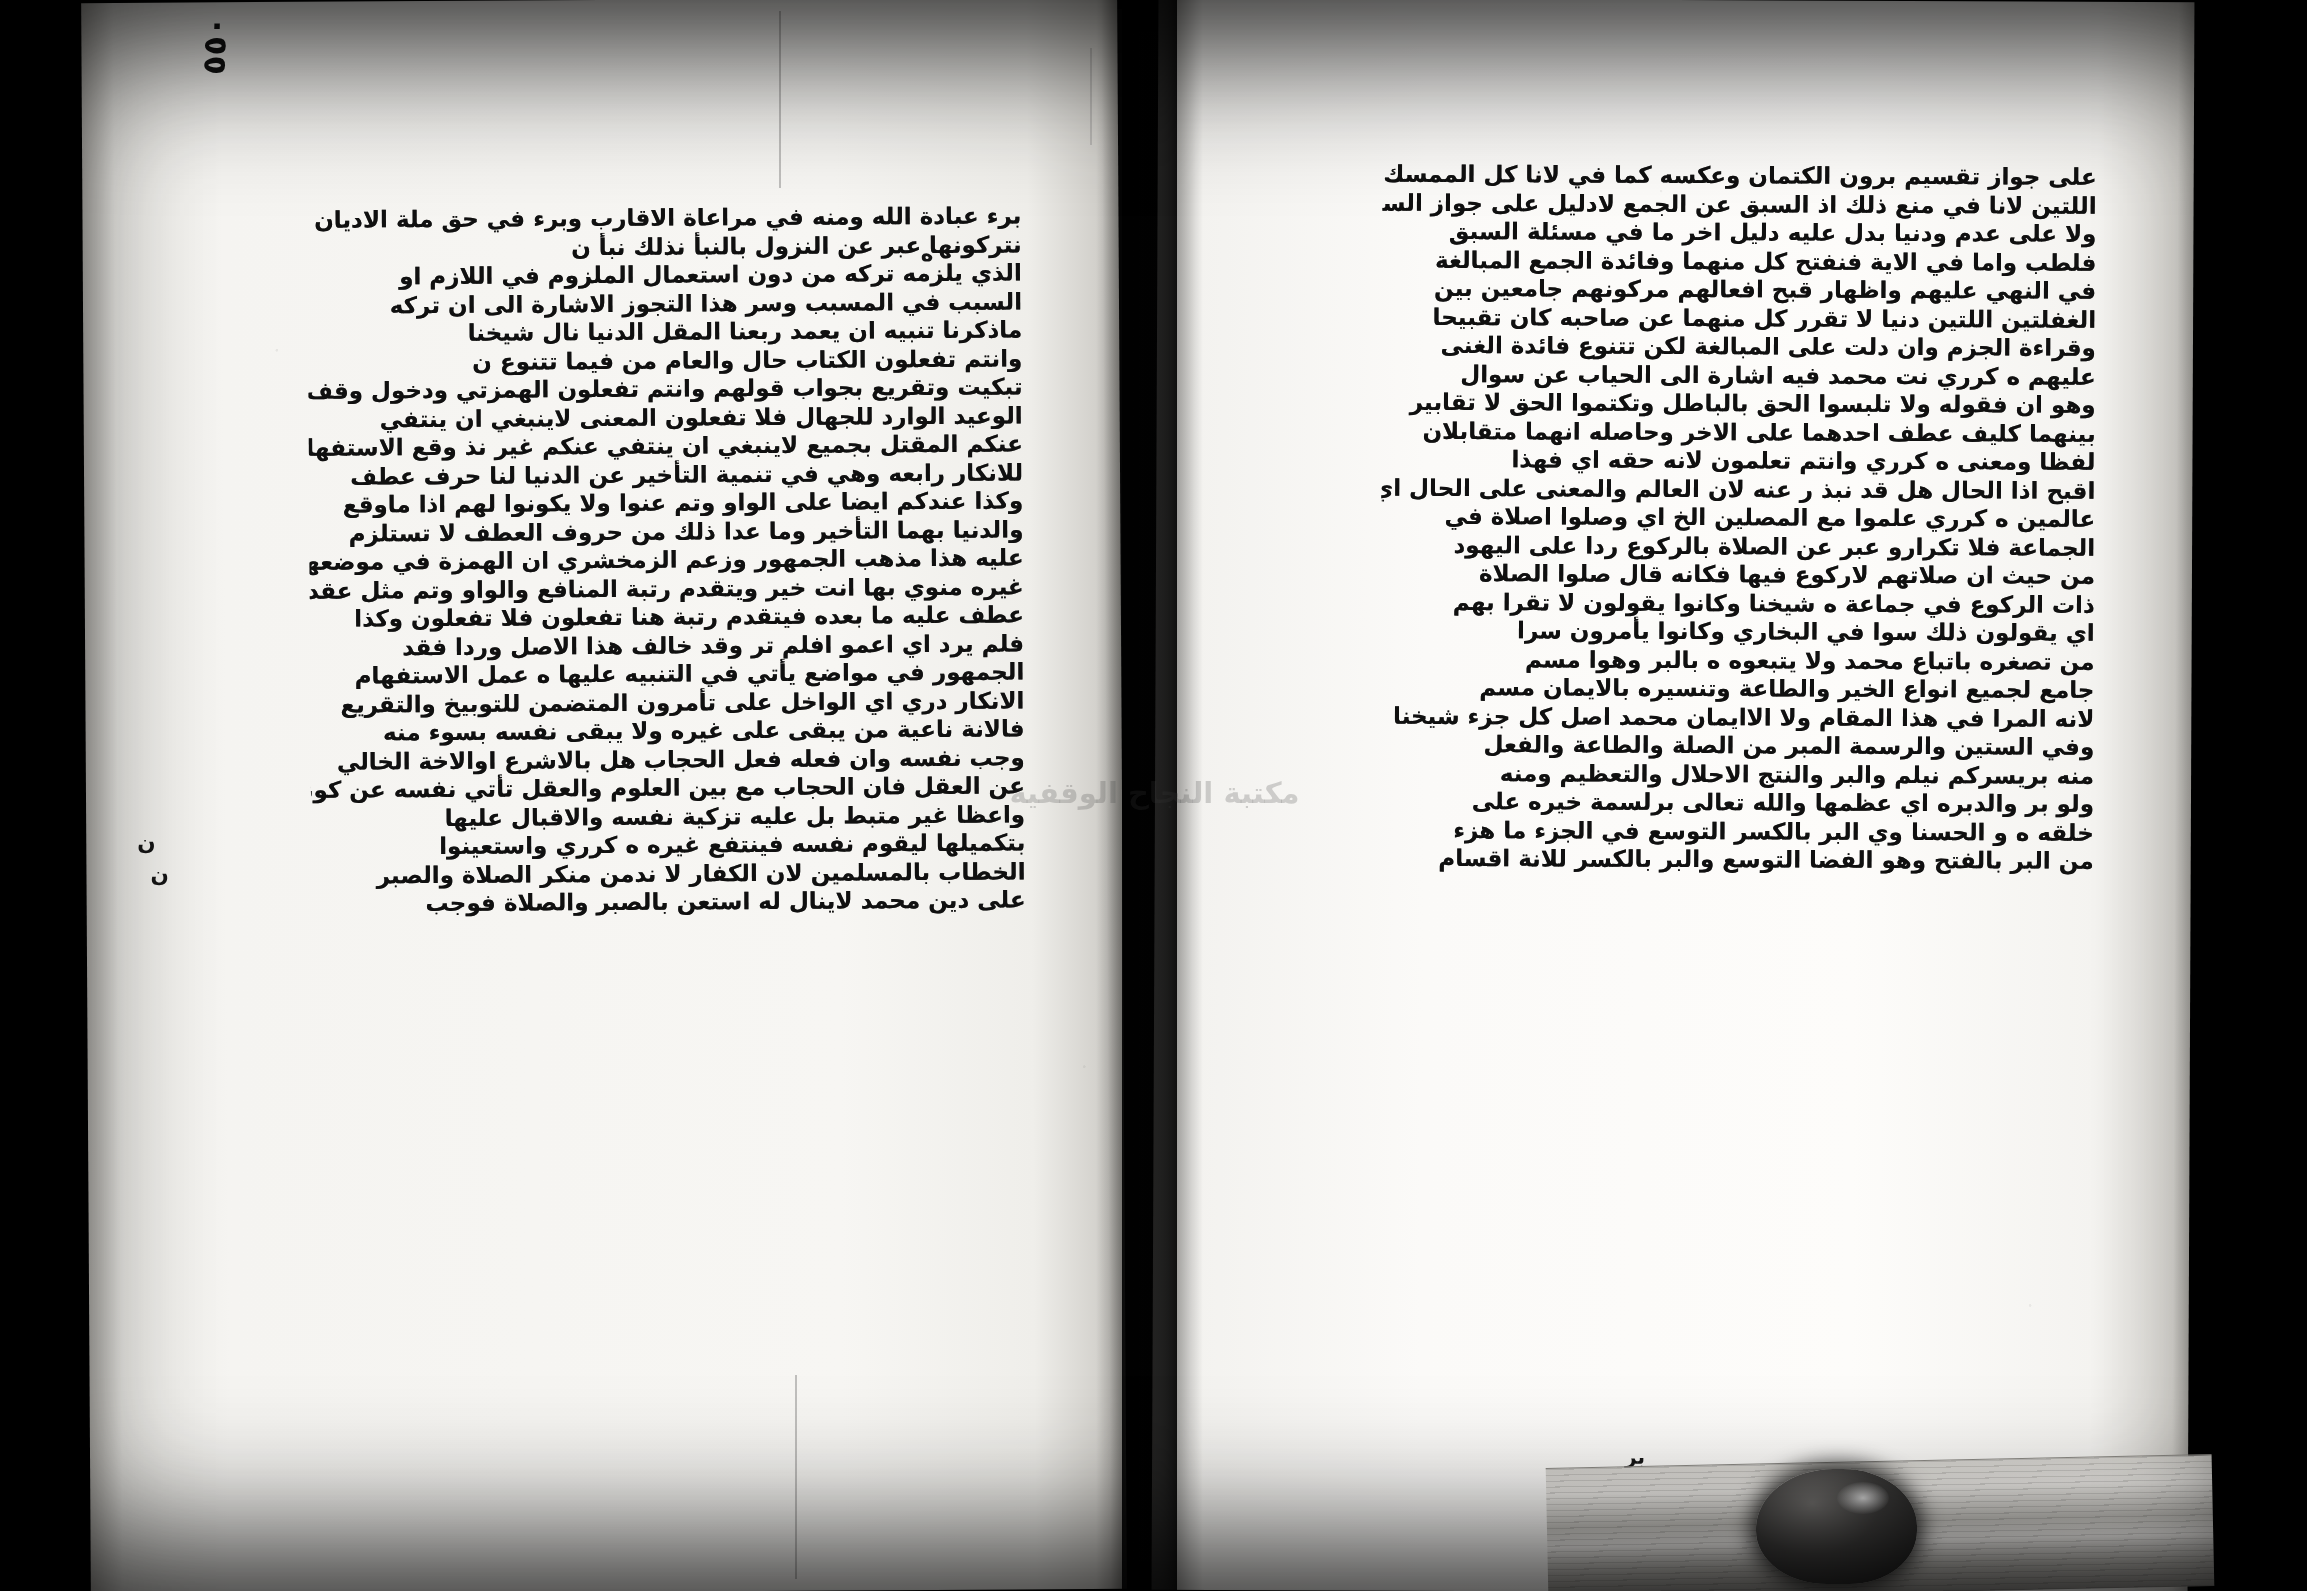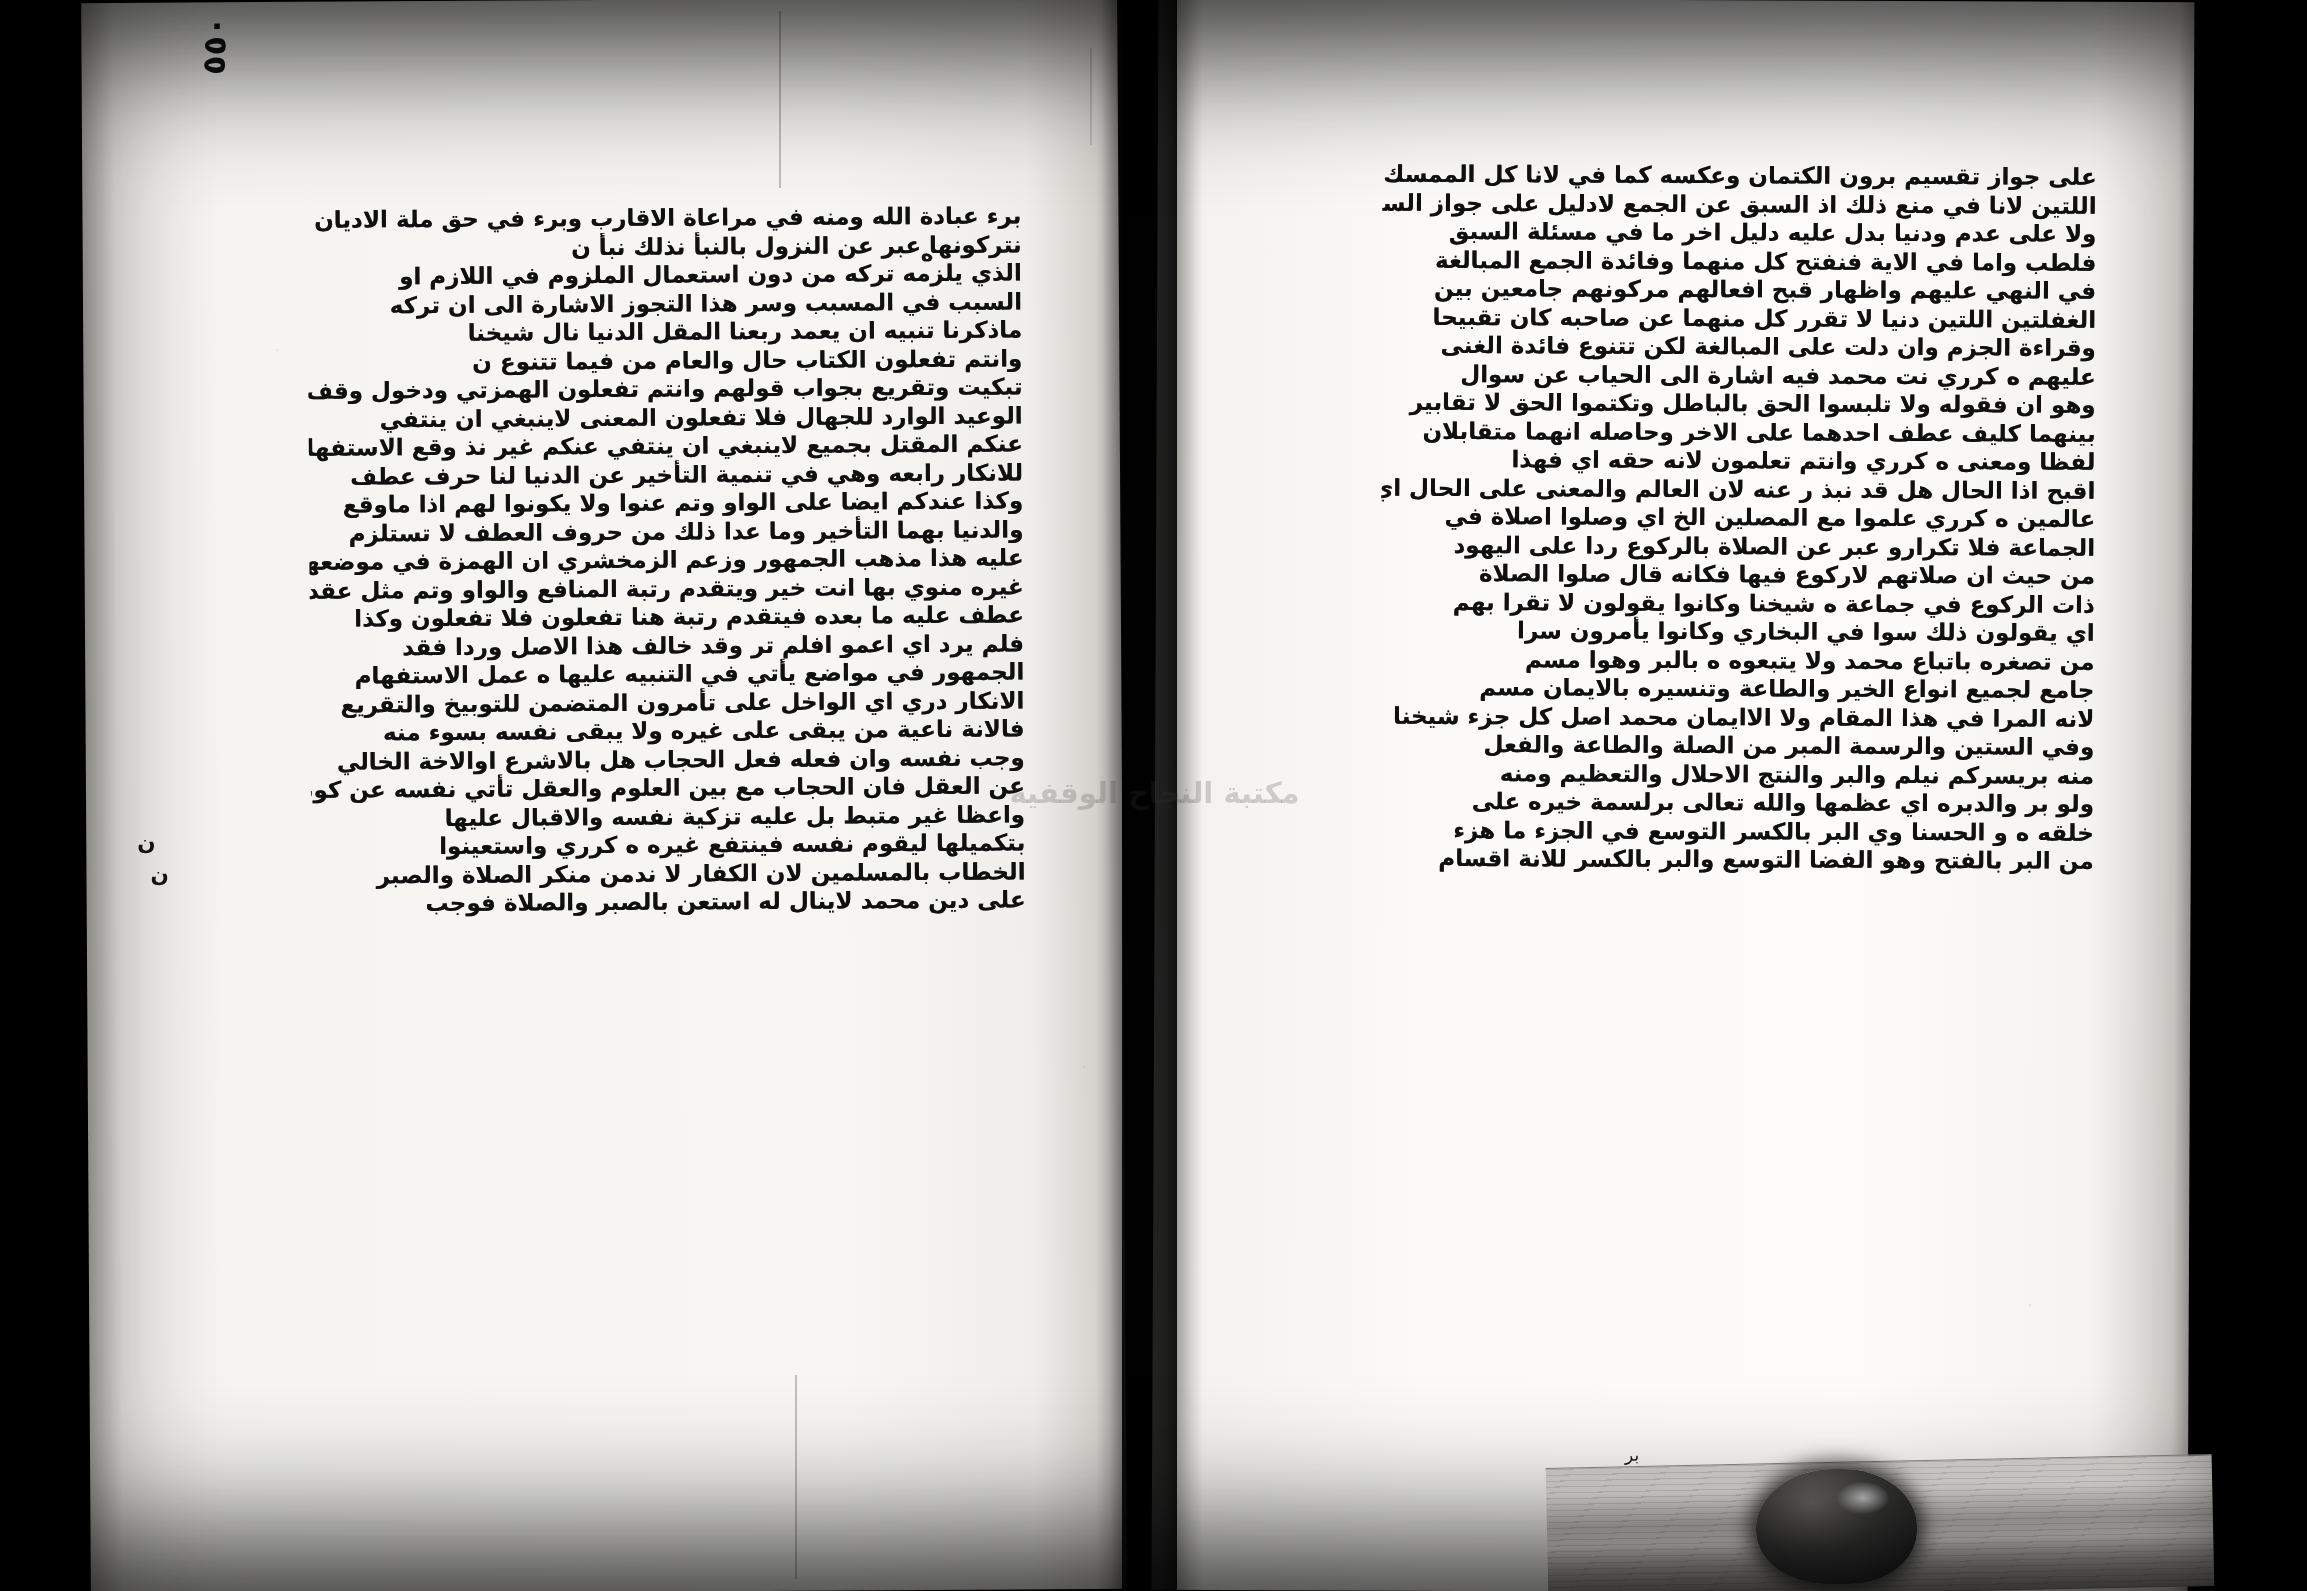--- a/index.html
+++ b/index.html
@@ -177,22 +177,22 @@
   }
   #margin-note-left-1 { left: 838px; top: 243px; }
   #margin-note-left-2 { left: 51px;  top: 827px; }
   #margin-note-left-3 { left: 64px; top: 859px; }
 
   
   #catchword {
     position: absolute;
     left: 473px;
     top: 1445px;
-    font-size: 17px;
-    font-weight: 400;
+    font-size: 20px;
+    font-weight: 700;
     color: #161616;
   }
 
   
   #watermark {
     position: absolute;
     left: 913px;
     top: 776px;
     width: 483px;
     text-align: center;

